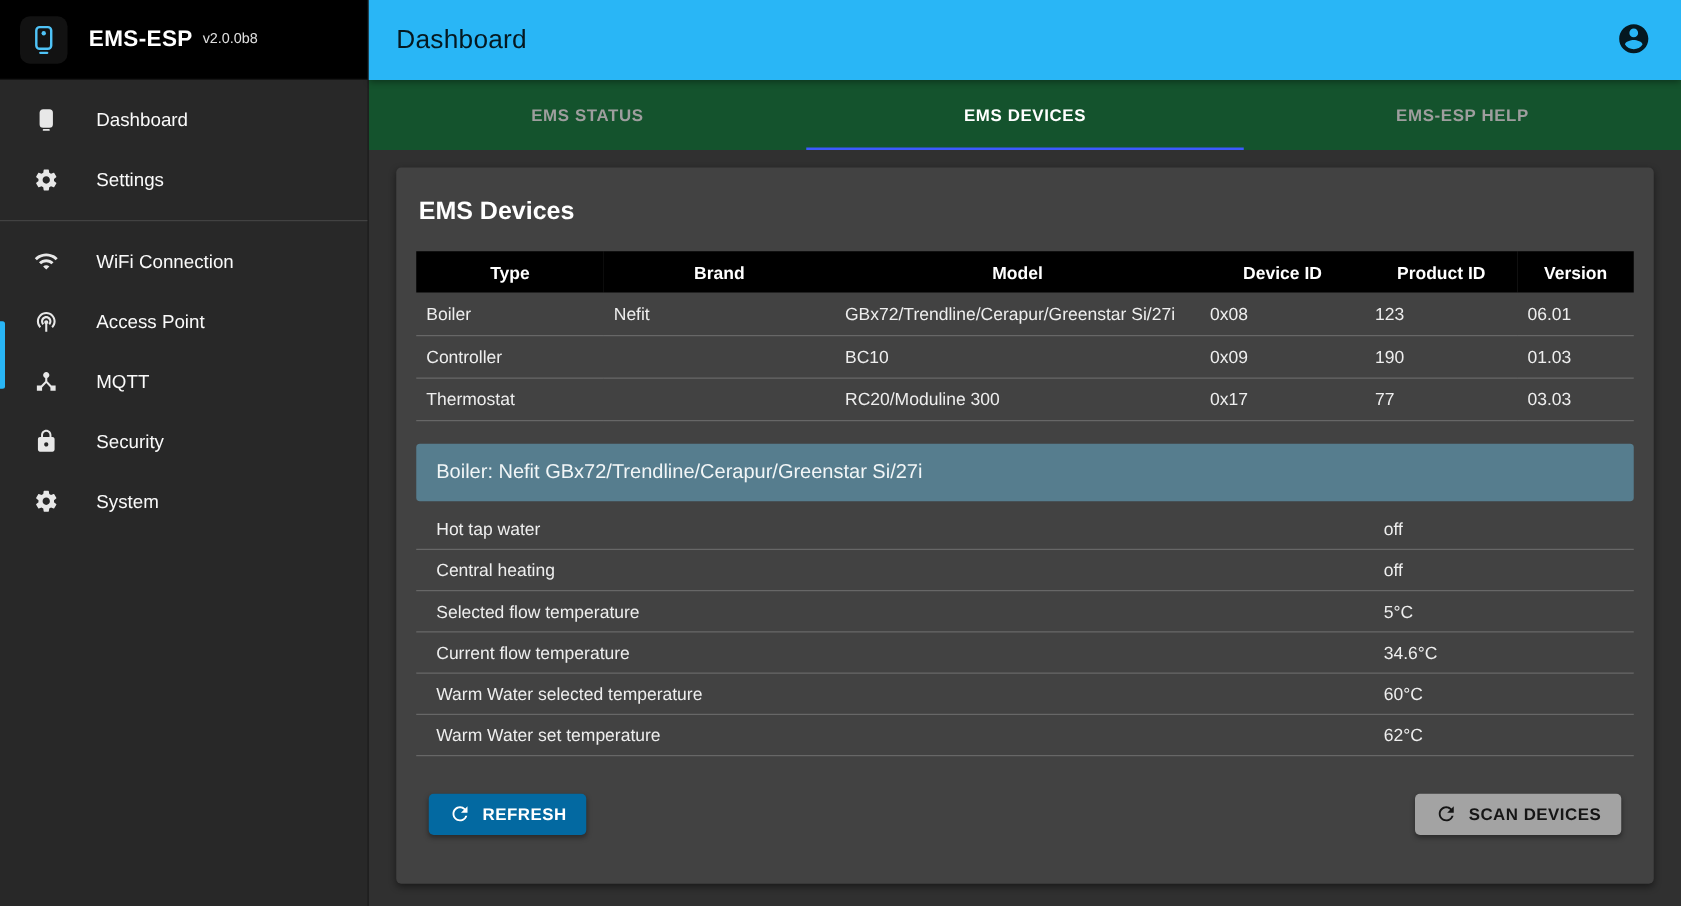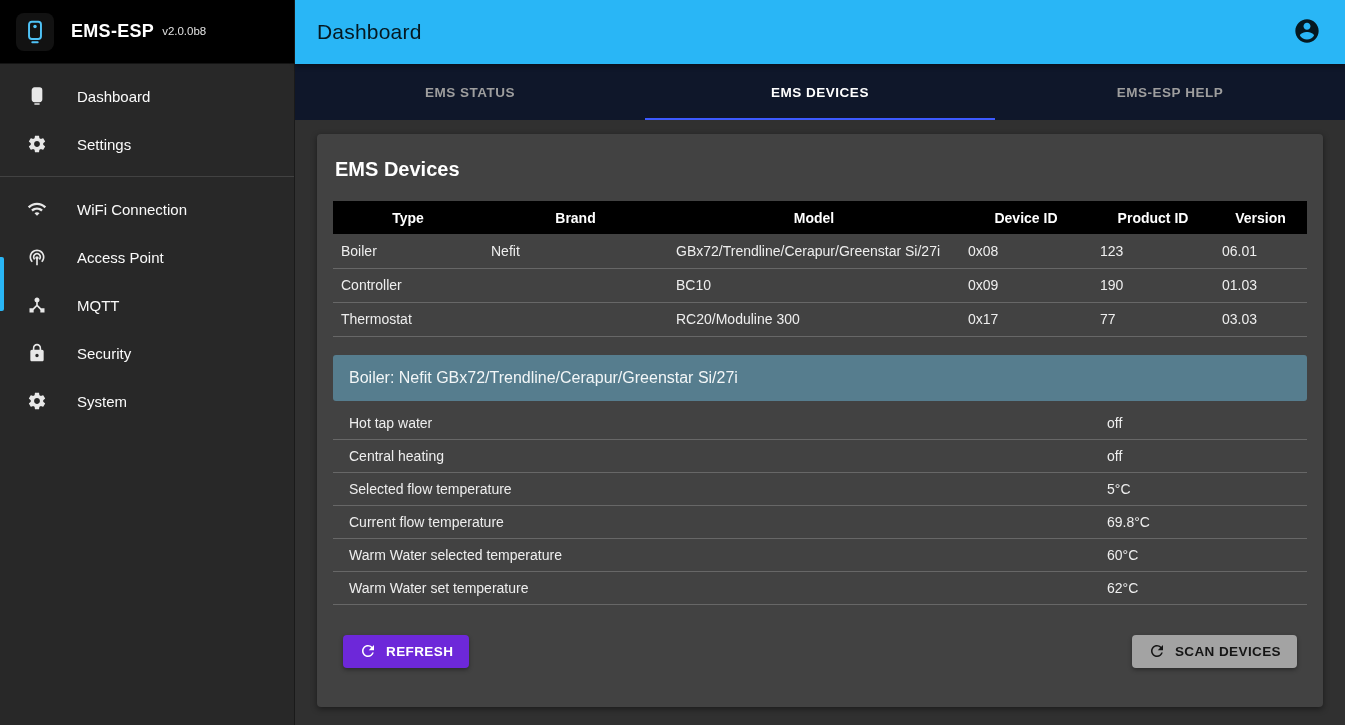--- a/index.html
+++ b/index.html
@@ -48,21 +48,21 @@
 
   .topbar {
     height: 64px; flex: 0 0 64px; background: #29b6f6;
     display: flex; align-items: center; justify-content: space-between;
     padding: 0 22px; box-shadow: 0 2px 5px rgba(0,0,0,0.35); z-index: 2;
   }
   .page-title { font-size: 21px; font-weight: 500; color: rgba(0,0,0,0.87); letter-spacing: 0.2px; }
   .account-btn { width: 30px; height: 30px; border: none; background: transparent; cursor: pointer; padding: 0; display: flex; }
   .account-btn svg { width: 28px; height: 28px; fill: rgba(0,0,0,0.87); }
 
-  .tabbar { height: 56px; flex: 0 0 56px; display: flex; background: #0f172a; }
+  .tabbar { height: 56px; flex: 0 0 56px; display: flex; background: #14532d; }
   .tab {
     flex: 1; display: flex; align-items: center; justify-content: center;
     font-size: 13.5px; font-weight: bold; letter-spacing: 0.5px;
     text-transform: uppercase; color: #9e9e9e; cursor: pointer; position: relative;
   }
   .tab.active { color: #ffffff; }
   .tab.active::after {
     content: ""; position: absolute; left: 0; right: 0; bottom: 0;
     height: 2px; background: #3d5afe;
   }
@@ -112,21 +112,21 @@
   }
   .btn {
     display: inline-flex; align-items: center; gap: 9px;
     height: 33px; padding: 0 16px; border: none; border-radius: 4px;
     font-family: "Liberation Sans", sans-serif;
     font-size: 13.5px; font-weight: bold; letter-spacing: 0.4px;
     text-transform: uppercase; cursor: pointer;
     box-shadow: 0 2px 4px rgba(0,0,0,0.35);
   }
   .btn svg { width: 18px; height: 18px; fill: currentColor; }
-  .btn-refresh { background: #6d28d9; color: #ffffff; }
+  .btn-refresh { background: #0369a1; color: #ffffff; }
   .btn-scan { background: #a3a3a3; color: rgba(0,0,0,0.87); }
 </style>
 </head>
 <body>
 
 <div class="app">
 
   <aside class="sidebar">
     <div class="sidebar-header">
       <div class="logo-box">
@@ -277,21 +277,21 @@
           <div class="detail-row">
             <span class="detail-label">Central heating</span>
             <span class="detail-value">off</span>
           </div>
           <div class="detail-row">
             <span class="detail-label">Selected flow temperature</span>
             <span class="detail-value">5°C</span>
           </div>
           <div class="detail-row">
             <span class="detail-label">Current flow temperature</span>
-            <span class="detail-value">69.8°C</span>
+            <span class="detail-value">34.6°C</span>
           </div>
           <div class="detail-row">
             <span class="detail-label">Warm Water selected temperature</span>
             <span class="detail-value">60°C</span>
           </div>
           <div class="detail-row">
             <span class="detail-label">Warm Water set temperature</span>
             <span class="detail-value">62°C</span>
           </div>
         </div>

